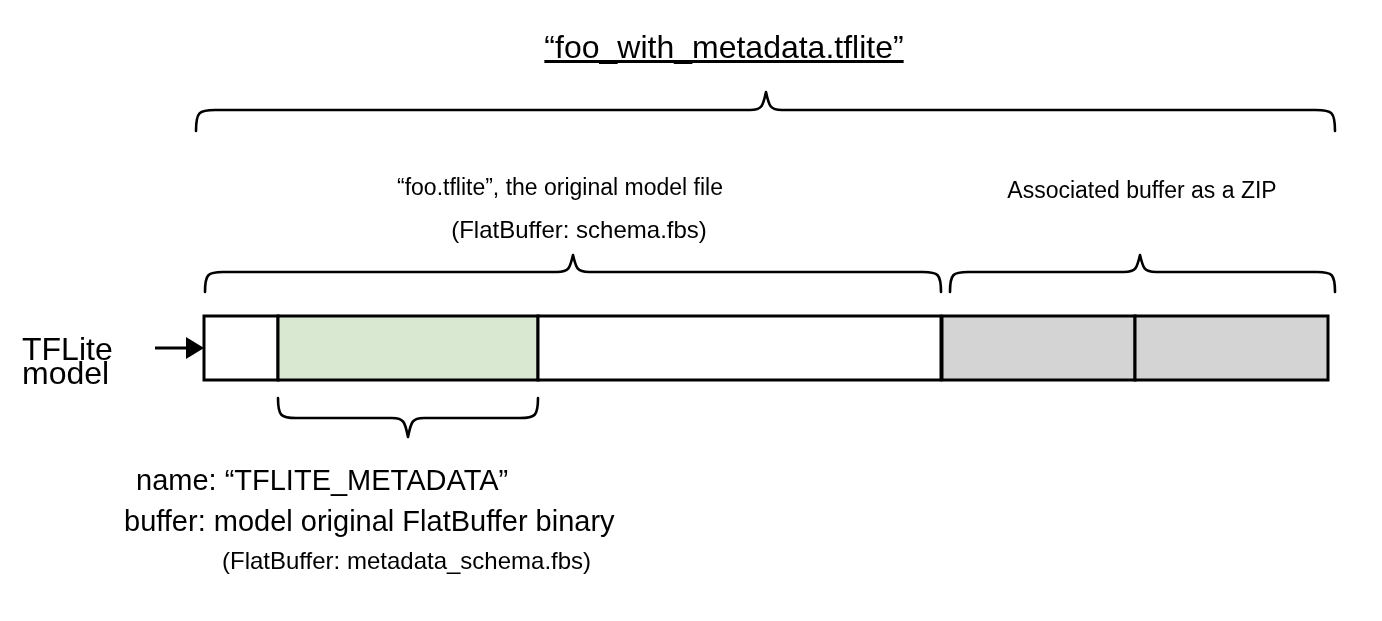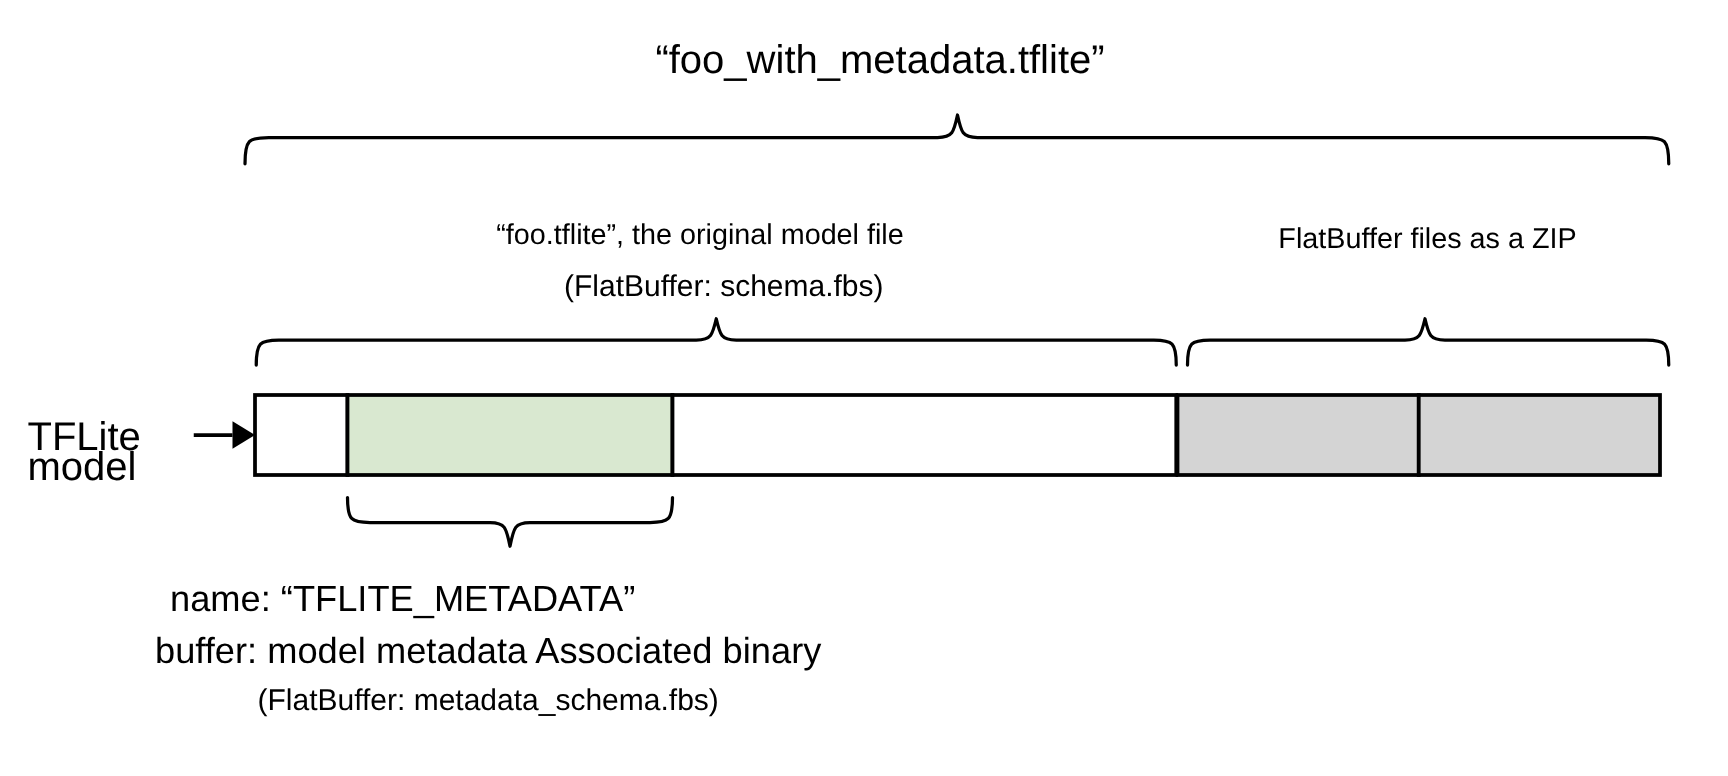--- a/index.html
+++ b/index.html
@@ -27,21 +27,21 @@
   .center {
     text-align: center;
     transform: translateX(-50%);
   }
   .t-title      { font-size: 32px; }
   .t-section    { font-size: 23px; }
   .t-sub        { font-size: 24px; margin-left: 19px; }
   .t-boxlabel   { font-size: 29px; }
   .t-side       { font-size: 32px; }
   .t-note       { font-size: 29px; }
-  .t-noteSub    { font-size: 24px; }
+  .t-noteSub    { font-size: 24px; margin-left: 16px; }
 
   svg.layer {
     position: absolute;
     left: 0;
     top: 0;
     width: 1382px;
     height: 621px;
     overflow: visible;
   }
   .brace {
@@ -64,39 +64,39 @@
   .dots {
     font-size: 34px;
     letter-spacing: 6px;
   }
 </style>
 </head>
 <body>
 
 <div id="canvas">
 
-  <div class="txt t-title center" style="left:704px; top:30px;">“foo_with_metadata.tflite”</div>
+  <div class="txt t-title center" style="left:724px; top:30px;text-decoration:underline;">“foo_with_metadata.tflite”</div>
 
   <div class="txt t-section center" style="left:560px; top:175px;">“foo.tflite”, the original model file</div>
 
   <div class="txt t-sub center" style="left:560px; top:217px;">(FlatBuffer: schema.fbs)</div>
 
-  <div class="txt t-section center" style="left:1142px; top:178px;">FlatBuffer files as a ZIP</div>
+  <div class="txt t-section center" style="left:1142px; top:178px;">Associated buffer as a ZIP</div>
 
   <div class="txt t-side" style="left:22px; top:316px;margin-top:16px;">TFLite</div>
   <div class="txt t-side" style="left:22px; top:356px;">model</div>
 
   <div class="txt t-boxlabel center" style="left:408px; top:332px;">metadata[0]</div>
 
   <div class="txt t-boxlabel center" style="left:1038px; top:332px;">file1</div>
 
   <div class="txt t-boxlabel center dots" style="left:1232px; top:330px;">. . .</div>
 
   <div class="txt t-note" style="left:124px; top:464px;margin-left:12px;">name: “TFLITE_METADATA”</div>
-  <div class="txt t-note" style="left:124px; top:505px;">buffer: model metadata Associated binary</div>
+  <div class="txt t-note" style="left:124px; top:505px;">buffer: model original FlatBuffer binary</div>
   <div class="txt t-noteSub" style="left:206px; top:548px;">(FlatBuffer: metadata_schema.fbs)</div>
 
   <svg class="layer" viewBox="0 0 1382 621">
 
     <path class="brace" d="M 196,131
              C 196,112 199,110 215,110
              L 750,110
              C 762,110 763,106 766,92
              C 769,106 770,110 782,110
              L 1316,110

